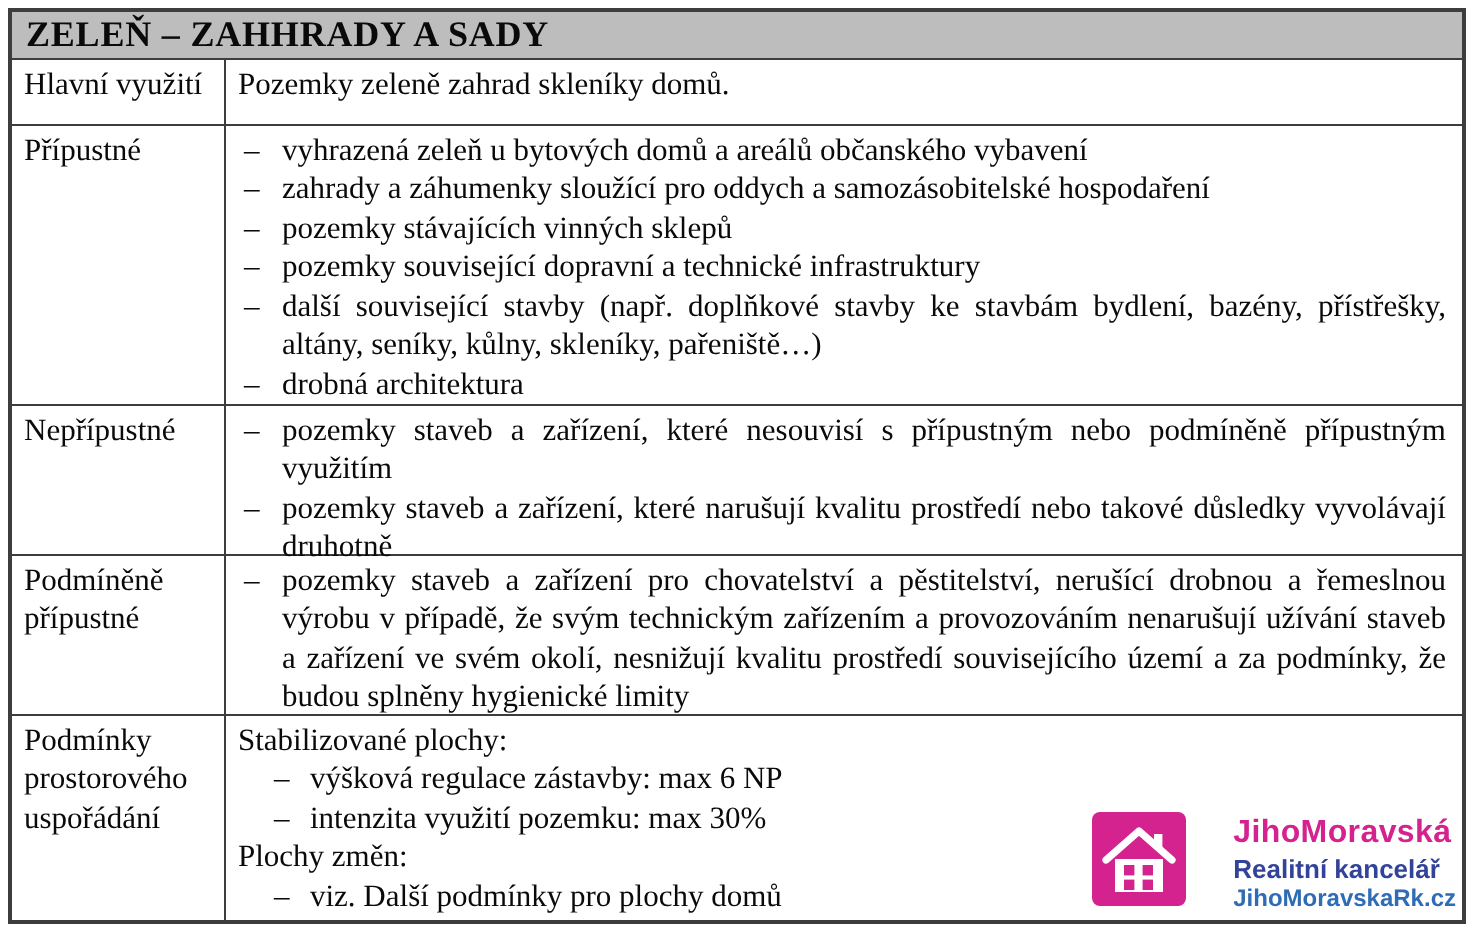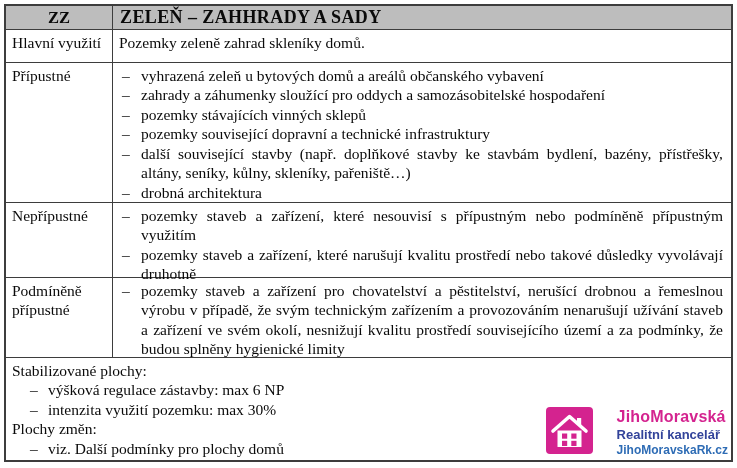--- a/index.html
+++ b/index.html
@@ -57,21 +57,20 @@
   .logo-brand { font-weight:bold; font-size:16px; letter-spacing:0.2px; }
   .logo-sub   { font-weight:bold; font-size:13px; }
   .logo-url   { font-weight:bold; font-size:12px; }
 </style>
 </head>
 <body>
 
 <div class="doc-table">
 
   <div class="t-row header-row">
-    <div class="label-cell">ZZ</div>
     <div class="content-cell">ZELEŇ – ZAHHRADY A SADY</div>
   </div>
 
   <div class="t-row row-hlavni">
     <div class="label-cell">Hlavní využití</div>
     <div class="content-cell">
       <div>Pozemky zeleně zahrad skleníky domů.</div>
     </div>
   </div>
 
@@ -96,20 +95,21 @@
   </div>
 
   <div class="t-row row-podminene">
     <div class="label-cell">Podmíněně přípustné</div>
     <div class="content-cell">
       <div class="bullet justify"><span class="dash">–</span><span>pozemky staveb a zařízení pro chovatelství a pěstitelství, nerušící drobnou a řemeslnou výrobu v případě, že svým technickým zařízením a provozováním nenarušují užívání staveb a zařízení ve svém okolí, nesnižují kvalitu prostředí souvisejícího území a za podmínky, že budou splněny hygienické limity</span></div>
     </div>
   </div>
 
   <div class="t-row row-podminky">
+    <div class="label-cell">Podmínky prostorového uspořádání</div>
     <div class="content-cell">
       <div>Stabilizované plochy:</div>
       <div class="sub-bullet"><span class="dash">–</span><span>výšková regulace zástavby: max 6 NP</span></div>
       <div class="sub-bullet"><span class="dash">–</span><span>intenzita využití pozemku: max 30%</span></div>
       <div>Plochy změn:</div>
       <div class="sub-bullet"><span class="dash">–</span><span>viz. Další podmínky pro plochy domů</span></div>
     </div>
   </div>
 
 </div>

